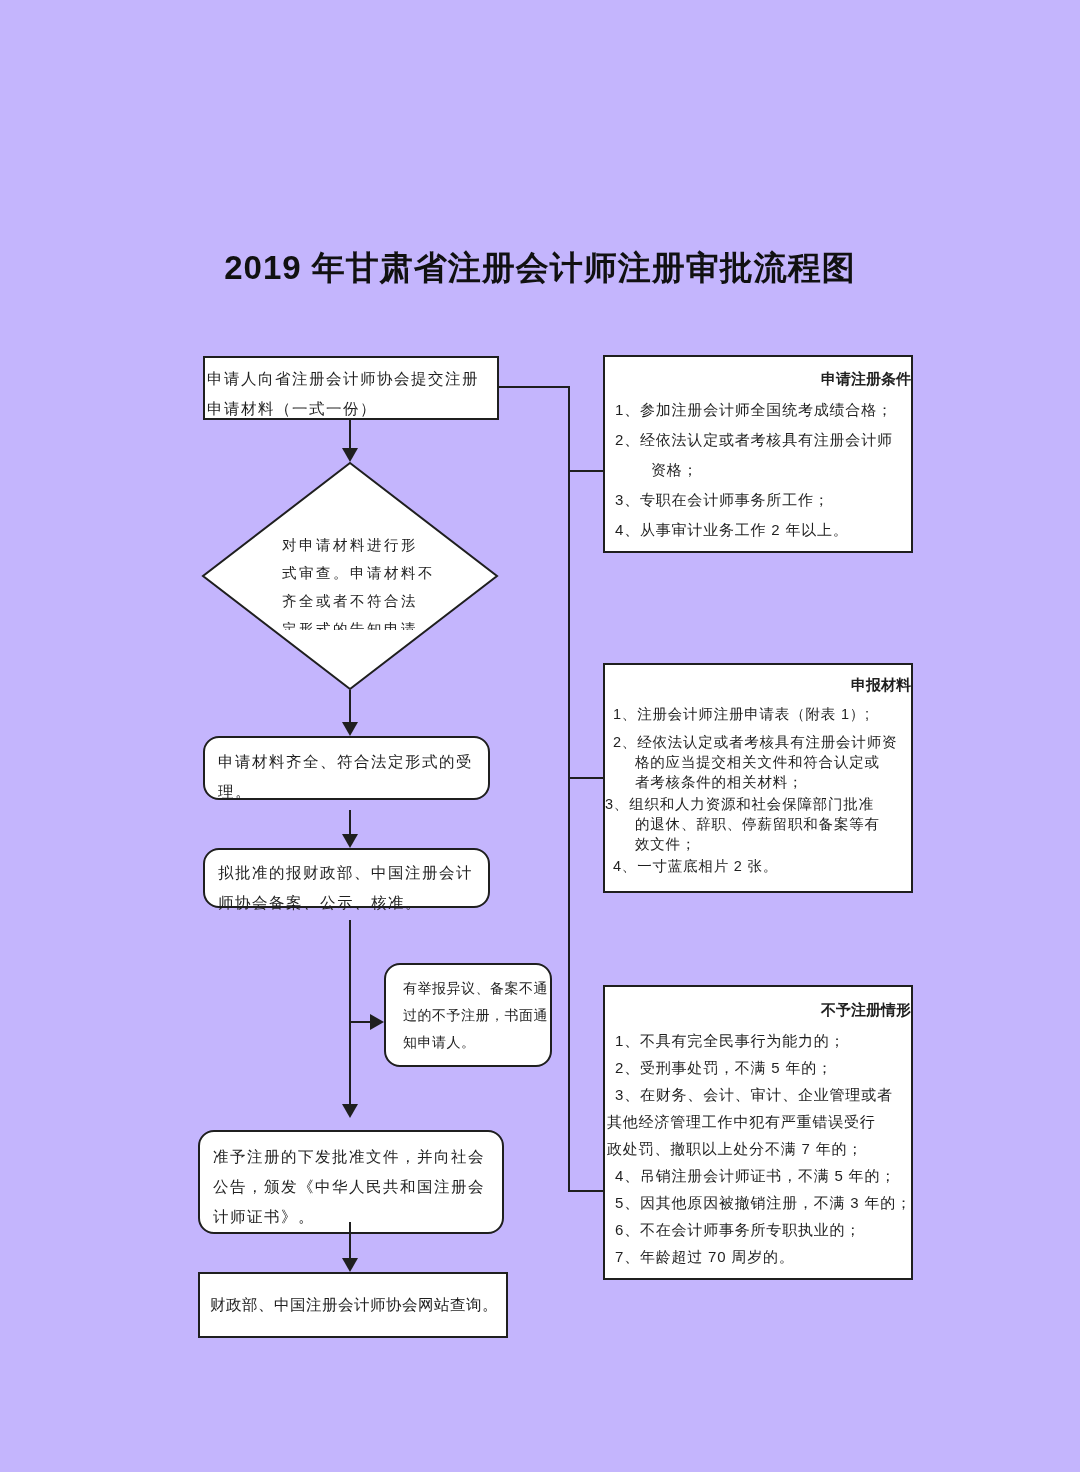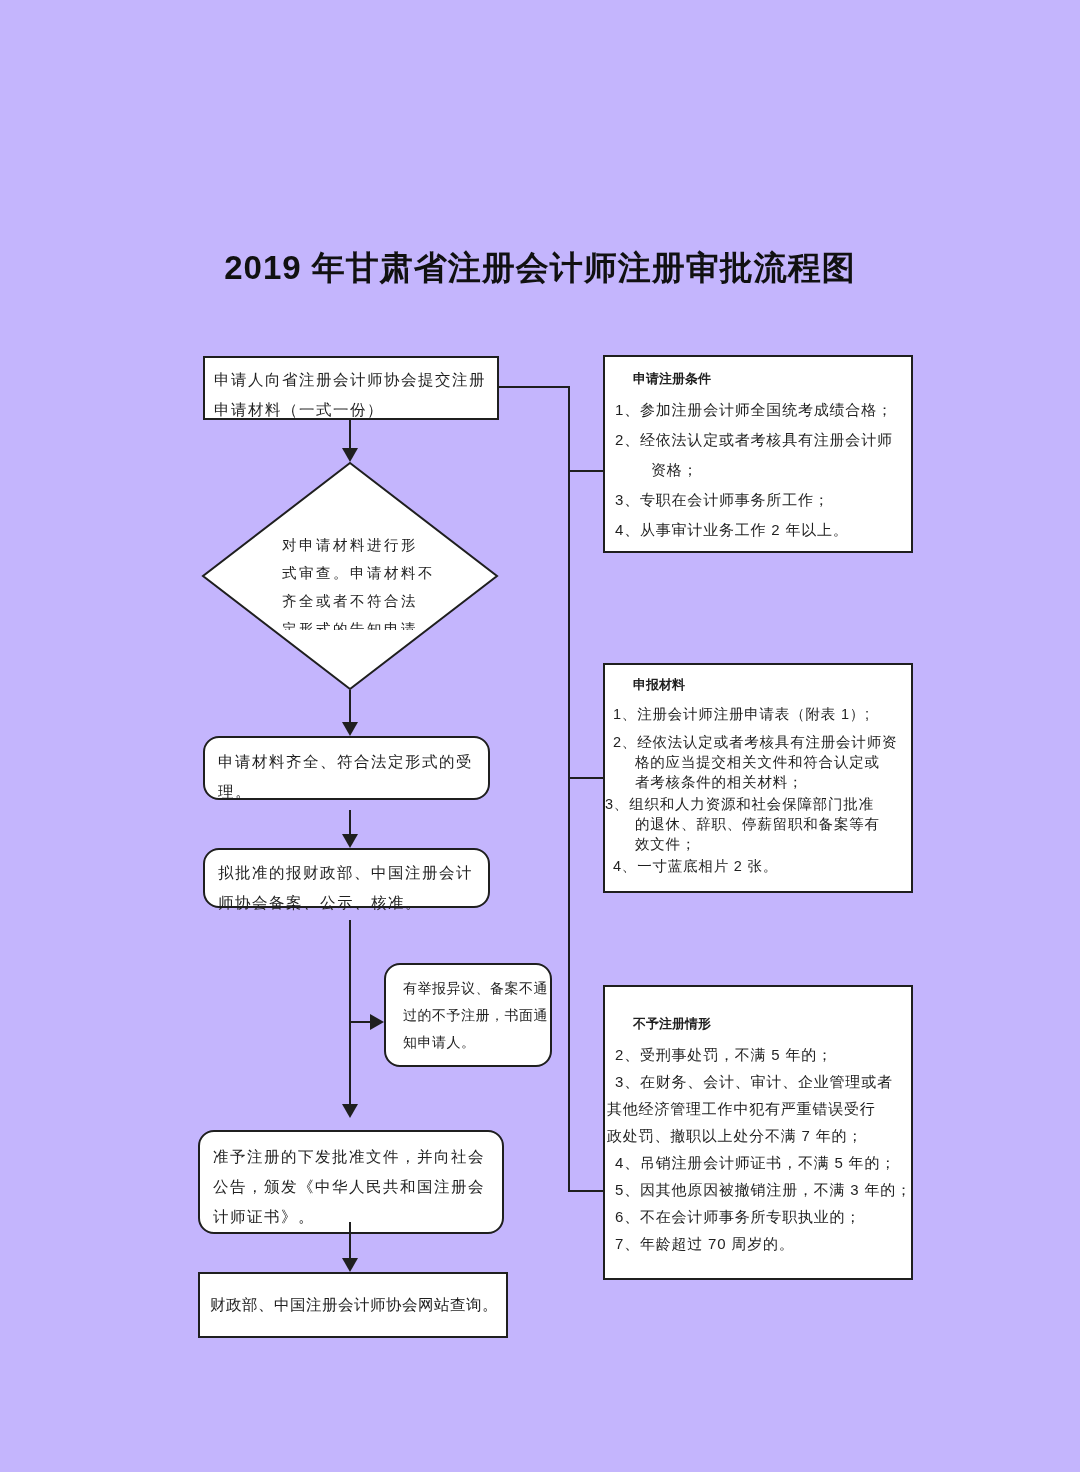--- a/index.html
+++ b/index.html
@@ -31,43 +31,43 @@
   }
   
   .diamond-text {
     position:absolute; left:282px; top:531px; width:170px; height:99px;
     overflow:hidden;
   }
   .dt { font-size:14.5px; line-height:28px; letter-spacing:2.5px; white-space:nowrap; }
   
   .nt { font-size:14px; line-height:27px; letter-spacing:0.5px; white-space:nowrap; }
   
-  .panel-title { font-weight:700; font-size:13px; text-align:left;padding-left:28px; }
+  .panel-title { font-weight:700; font-size:15px; text-align:right;padding-left:28px; }
   .pa-title { line-height:32px; margin-top:6px; }
   .pa-line { font-size:15px; line-height:30px; letter-spacing:0.8px; white-space:nowrap; padding-left:10px; }
   .pa-cont { padding-left:46px; }
   .pb-title { line-height:30px; margin-top:5px; margin-bottom:4px; }
   .pb-line { font-size:14.5px; line-height:20px; letter-spacing:0.8px; white-space:nowrap; padding-left:8px; }
   .pb-cont { padding-left:30px; }
   .pb-cont-sm { padding-left:0; }
   .mb8 { margin-bottom:8px; }
   .mb2 { margin-bottom:2px; }
-  .pc-title { line-height:34px; margin-top:20px;font-family:Liberation Serif, serif; }
+  .pc-title { line-height:34px; margin-top:6px;font-family:Liberation Serif, serif; }
   .pc-line { font-size:15px; line-height:27px; letter-spacing:0.8px; white-space:nowrap; padding-left:10px; }
   .pc-flush { padding-left:2px; }
   .q-text { font-size:15.5px; line-height:62px; letter-spacing:0.5px; padding-left:10px; white-space:nowrap; }
 </style>
 </head>
 <body>
 
 <div class="page">
 
   <h1 class="title">2019 年甘肃省注册会计师注册审批流程图</h1>
 
-  <div class="box" style="left:203px;top:356px;width:296px;height:64px;padding:7px 0 0 9px;">
+  <div class="box" style="left:203px;top:356px;width:296px;height:64px;padding:7px 0 0 2px;font-family:Liberation Mono, monospace;">
     <div class="bt">申请人向省注册会计师协会提交注册</div>
     <div class="bt">申请材料（一式一份）</div>
   </div>
 
   <div class="vline" style="left:349px;top:420px;height:28px;"></div>
   <div class="arrow-down" style="left:342px;top:448px;"></div>
 
   <svg class="abs" style="left:200px;top:461px;" width="300" height="230">
     <polygon points="150,2 297,115 150,228 3,115" fill="#ffffff" stroke="#1f1f1f" stroke-width="2"></polygon>
   </svg>
@@ -141,20 +141,21 @@
     <div class="pb-line pb-cont">格的应当提交相关文件和符合认定或</div>
     <div class="pb-line pb-cont mb2">者考核条件的相关材料；</div>
     <div class="pb-line pb-cont-sm">3、组织和人力资源和社会保障部门批准</div>
     <div class="pb-line pb-cont">的退休、辞职、停薪留职和备案等有</div>
     <div class="pb-line pb-cont mb2">效文件；</div>
     <div class="pb-line">4、一寸蓝底相片 2 张。</div>
   </div>
 
   <div class="box" style="left:603px;top:985px;width:310px;height:295px;">
     <div class="panel-title pc-title">不予注册情形</div>
+    <div class="pc-line">1、不具有完全民事行为能力的；</div>
     <div class="pc-line">2、受刑事处罚，不满 5 年的；</div>
     <div class="pc-line">3、在财务、会计、审计、企业管理或者</div>
     <div class="pc-line pc-flush">其他经济管理工作中犯有严重错误受行</div>
     <div class="pc-line pc-flush">政处罚、撤职以上处分不满 7 年的；</div>
     <div class="pc-line">4、吊销注册会计师证书，不满 5 年的；</div>
     <div class="pc-line">5、因其他原因被撤销注册，不满 3 年的；</div>
     <div class="pc-line">6、不在会计师事务所专职执业的；</div>
     <div class="pc-line">7、年龄超过 70 周岁的。</div>
   </div>
 

